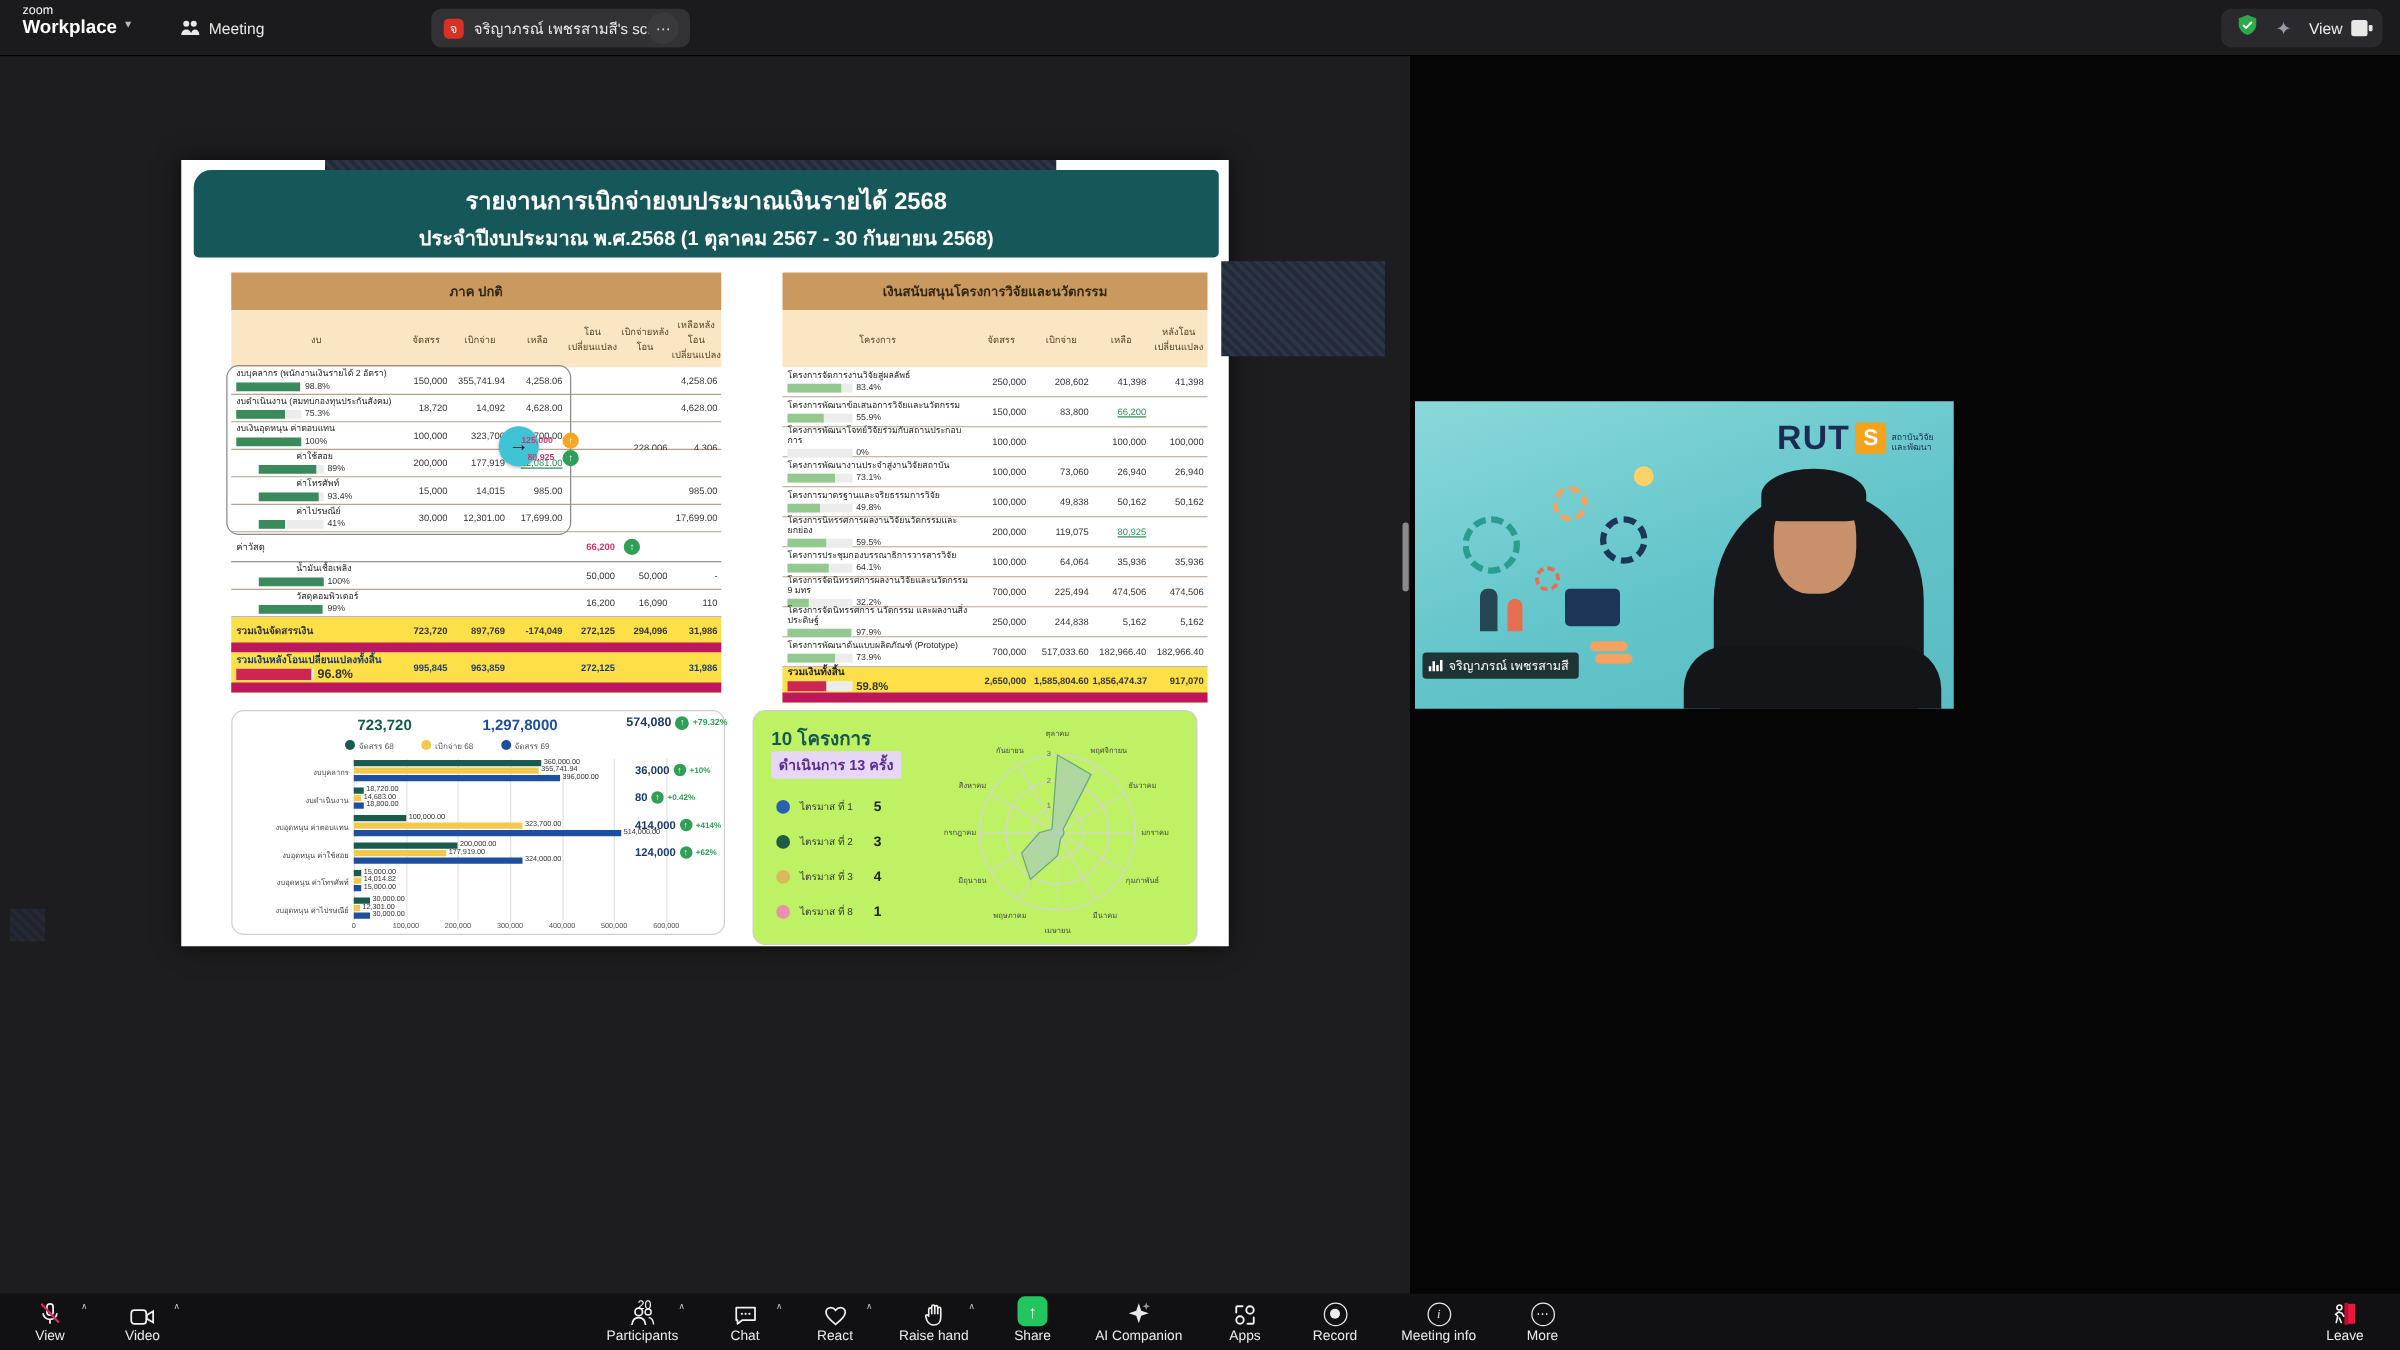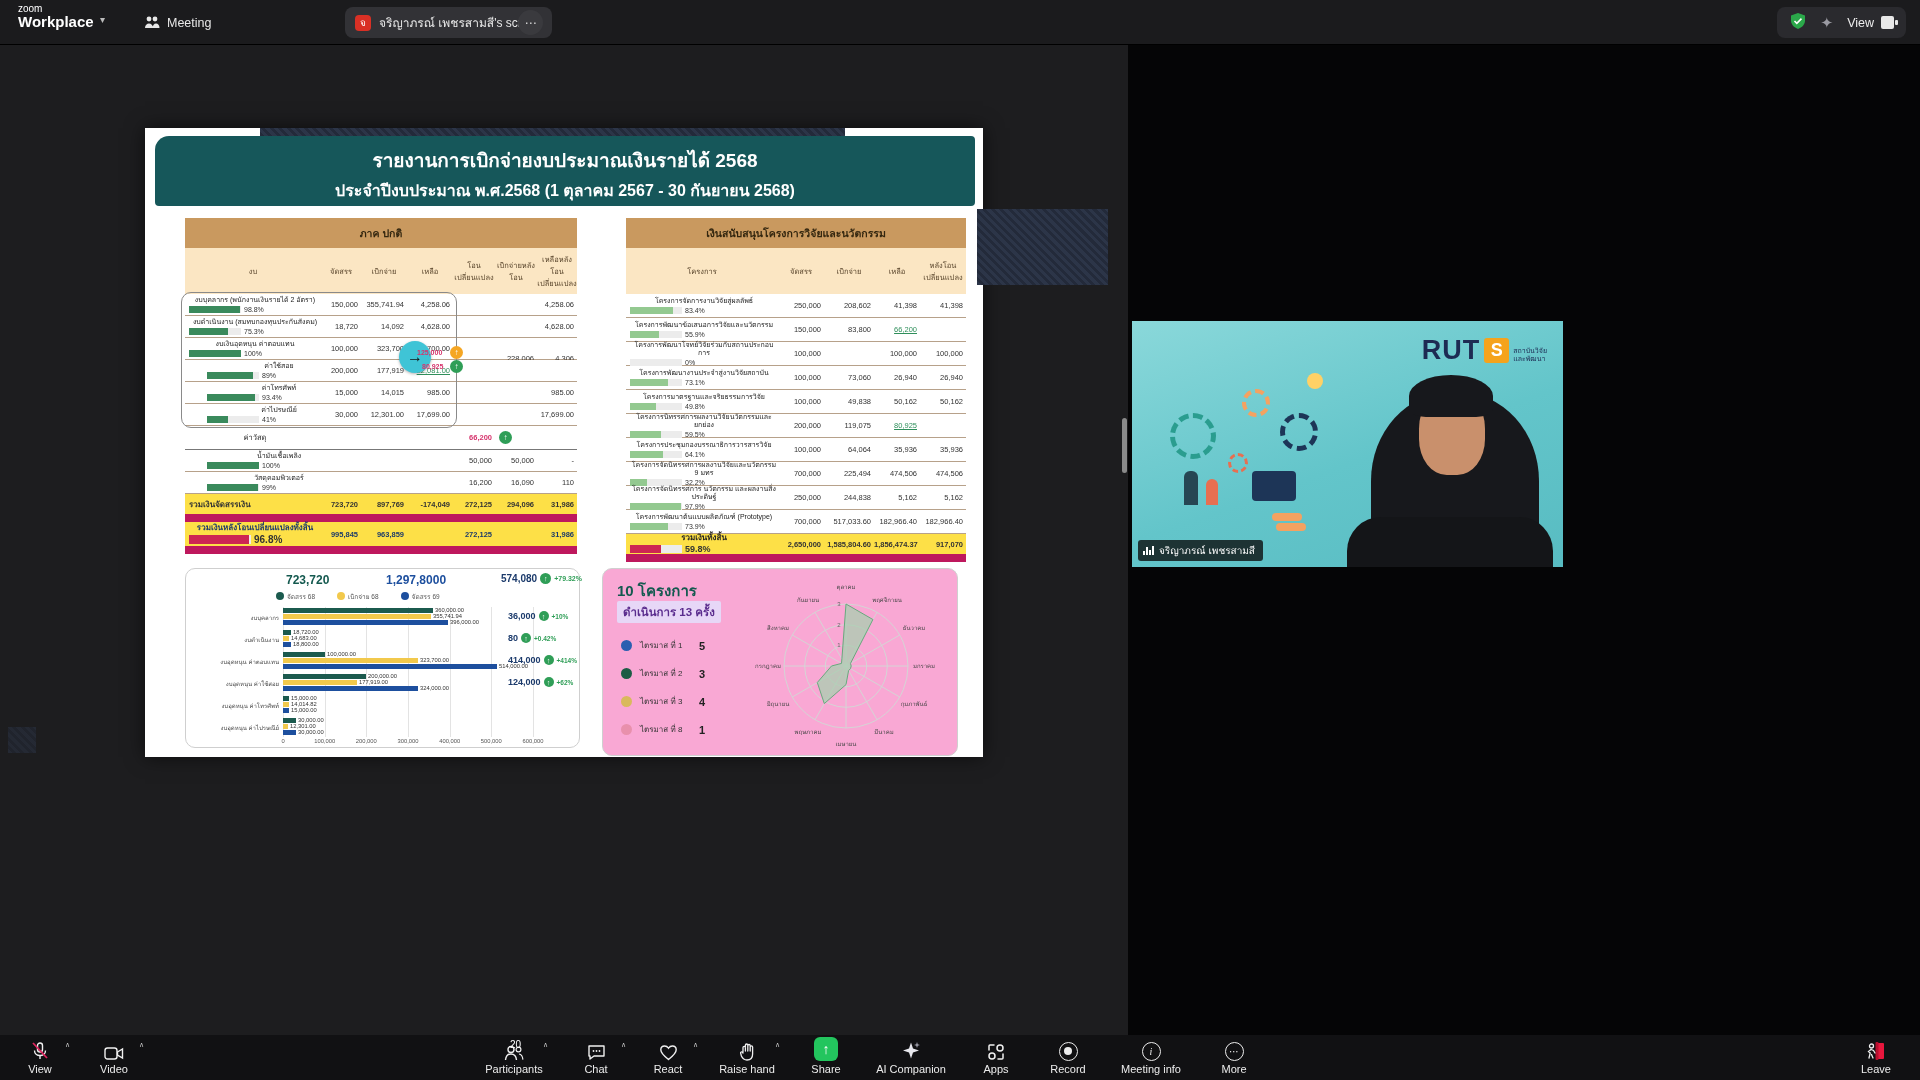--- a/index.html
+++ b/index.html
@@ -39,21 +39,21 @@
 
   
   .tbl{position:absolute;font-size:7.5px;color:#333;}
   .thead1{background:#c9995f;color:#33260f;font-weight:bold;font-size:10.5px;display:flex;align-items:center;justify-content:center;height:30px;}
   .thead2{background:#fbe6c3;color:#57432a;display:flex;align-items:center;height:46px;font-size:7.5px;text-align:center;}
   .thead2>div{display:flex;align-items:center;justify-content:center;height:100%;padding:0 1px;}
   .trow{display:flex;align-items:center;border-bottom:1px solid #b7a18a;background:#fff;position:relative;}
   .sumrow{background:#fde047;border-bottom:8px solid #be185d;}
   .n{text-align:right;padding-right:3px;font-size:7.5px;}
   .lblc{padding-left:4px;}
-  .rl{display:block;font-size:7px;line-height:8px;color:#222;text-align:center;}
+  .rl{display:block;font-size:7px;line-height:8px;color:#222;}
   .pwrap{display:flex;align-items:center;gap:3px;margin-top:2px;}
   .pbar{display:inline-block;width:52px;height:7px;background:#ececec;}
   .pfill{display:block;height:100%;background:#3a8a5c;}
   .pfill.lt{background:#93c990;}
   .pfill.red{background:#cd2653;}
   .pct{font-size:7px;color:#333;}
   .ind{padding-left:52px;}
   .grn-u{color:#2f8f5b;text-decoration:underline;}
   .pink{color:#d6336c;font-weight:bold;}
   .navy{color:#1b3a6b;}
@@ -82,37 +82,37 @@
   .bar{height:5px;}
   .bval{font-size:5.8px;color:#333;margin-left:2px;white-space:nowrap;}
   .xticks{position:absolute;left:97px;top:169px;width:250px;height:8px;font-size:5.8px;color:#555;}
   .xticks span{position:absolute;transform:translateX(-50%);}
   .stat{position:absolute;display:flex;align-items:center;gap:3px;}
   .stat .v{font-weight:bold;color:#1b3a6b;}
   .stat .chg{font-weight:bold;color:#2f9e57;}
   .ubadge{display:inline-flex;border-radius:50%;background:#2f9e57;color:#fff;align-items:center;justify-content:center;font-weight:bold;}
 
   
-  .radarbox{position:absolute;left:457px;top:440px;width:356px;height:188px;border:1px solid #cfcfcf;border-radius:10px;background:#f9a8d4;}
+  .radarbox{position:absolute;left:457px;top:440px;width:356px;height:188px;border:1px solid #cfcfcf;border-radius:10px;background:#bef264;}
   .rb-t1{position:absolute;left:14px;top:10px;font-size:15px;font-weight:bold;color:#14594f;}
   .rb-t2{position:absolute;left:14px;top:32px;font-size:11.5px;font-weight:bold;color:#5b2d8e;background:#e7d7f7;padding:2px 6px;border-radius:2px;}
   .rleg{position:absolute;left:18px;display:flex;align-items:center;gap:8px;font-size:8px;color:#333;}
   .rleg .cnt{font-weight:bold;font-size:11px;color:#222;position:absolute;left:78px;}
   .rdot{width:11px;height:11px;border-radius:50%;display:inline-block;}
   .radarwrap{position:absolute;left:158px;top:12px;width:170px;height:170px;}
   .mlabel{position:absolute;font-size:6px;color:#444;white-space:nowrap;transform:translate(-50%,-50%);}
   .ringl{position:absolute;font-size:6px;color:#666;transform:translate(-50%,-50%);}
 
   
   .video{position:absolute;left:4px;top:276px;width:431px;height:246px;background:linear-gradient(160deg,#8ad8da 0%,#63c5ca 55%,#58bcc2 100%);overflow:hidden;}
   .ruts{position:absolute;right:16px;top:16px;display:flex;align-items:flex-end;gap:4px;}
   .ruts .rt{font-size:27px;font-weight:800;color:#1d2b53;letter-spacing:1px;line-height:26px;}
   .ruts .sbox{width:25px;height:25px;background:#f5a31c;border-radius:3px;color:#fff;font-size:18px;font-weight:800;display:flex;align-items:center;justify-content:center;}
   .ruts .tt{font-size:7px;color:#1d2b53;line-height:8px;margin-top:4px;}
-  .namebadge{position:absolute;left:6px;bottom:6px;background:rgba(10,10,10,.78);border-radius:3px;display:flex;align-items:center;gap:5px;padding:3px 8px 3px 5px;color:#fff;font-size:10px;}
+  .namebadge{position:absolute;left:6px;bottom:24px;background:rgba(10,10,10,.78);border-radius:3px;display:flex;align-items:center;gap:5px;padding:3px 8px 3px 5px;color:#fff;font-size:10px;}
   .abars{display:flex;align-items:flex-end;gap:1px;height:9px;}
   .abars i{width:2px;background:#fff;display:block;}
   
   .hair{position:absolute;right:24px;bottom:-10px;width:168px;height:185px;background:#17181c;border-radius:48% 48% 14% 14%;}
   .face{position:absolute;right:78px;bottom:92px;width:66px;height:86px;background:#c9906c;border-radius:46% 46% 42% 42%;}
   .fringe{position:absolute;right:70px;bottom:150px;width:84px;height:42px;background:#17181c;border-radius:50% 50% 20% 20%;}
   .shoulders{position:absolute;right:10px;bottom:-26px;width:206px;height:76px;background:#141518;border-radius:34px 34px 0 0;}
   
   .gear{position:absolute;border-radius:50%;}
   .figline{position:absolute;background:#264653;}

